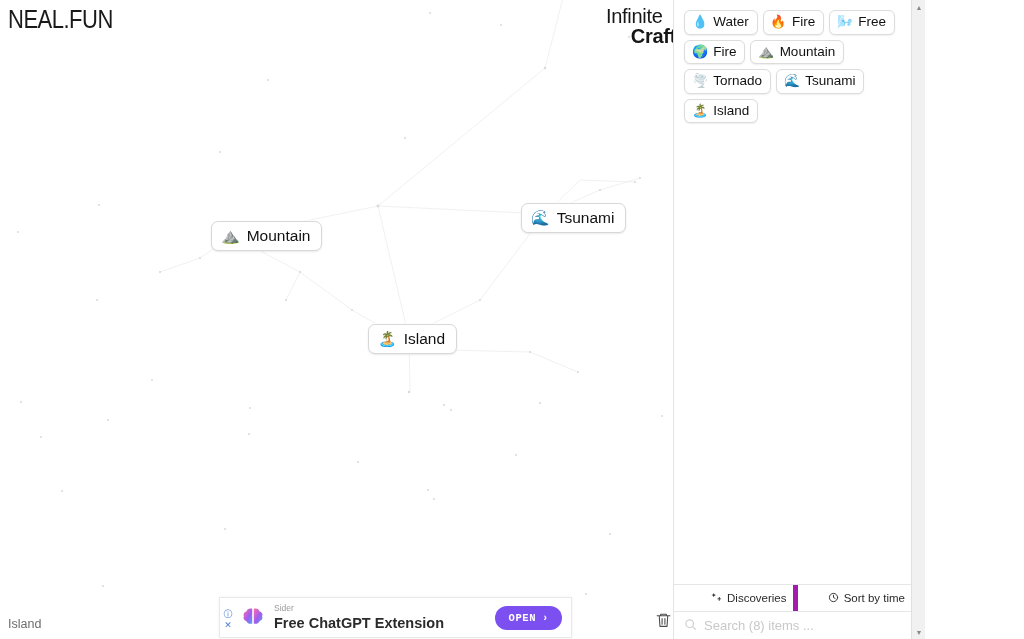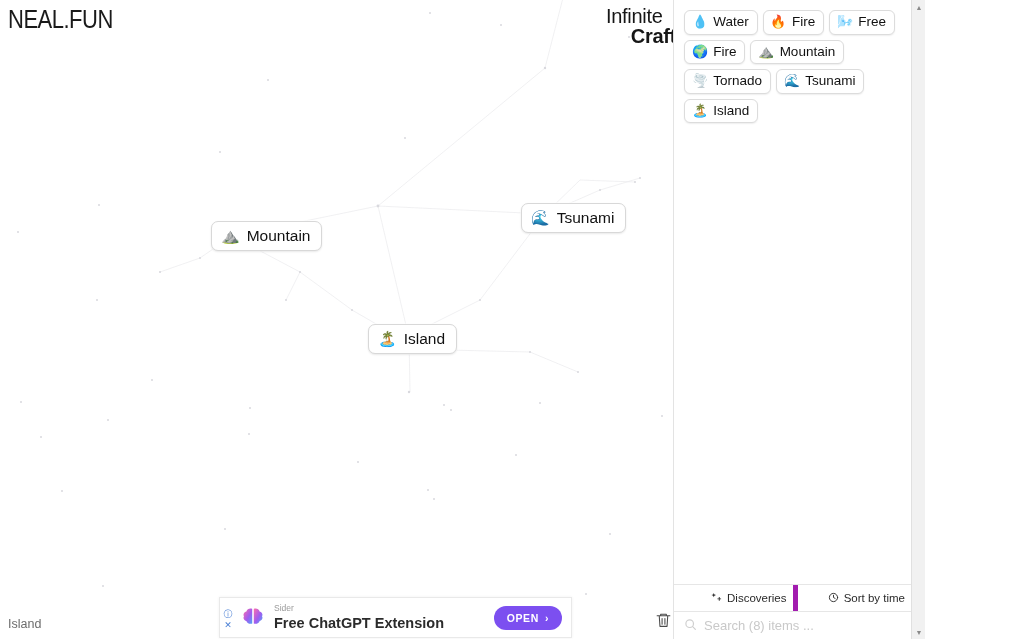--- a/index.html
+++ b/index.html
@@ -143,21 +143,21 @@
   #ad .adtext .sm { font-size: 8.5px; color: #9a9a9a; line-height: 1.2; }
   #ad .adtext .bg { font-size: 14.5px; font-weight: 700; color: #2b2b2b; line-height: 1.25; }
   #ad .openbtn {
     margin-right: 9px;
     background: #7c4ff0;
     color: #fff; font-size: 10.5px; font-weight: 700; letter-spacing: 0.6px;
     border: none; border-radius: 13px;
     padding: 6px 13px;
     display: flex; align-items: center; gap: 6px;
     cursor: pointer;
-    font-family: Liberation Sans, sans-serif;
+    font-family: Liberation Mono, monospace;
   }
 
   
   #scrollbar {
     position: absolute; right: 0; top: 0;
     width: 14px; height: 639px;
     background: #f1f1f1;
     border-left: 1px solid #e0e0e0;
   }
   #scrollbar .arrow {

